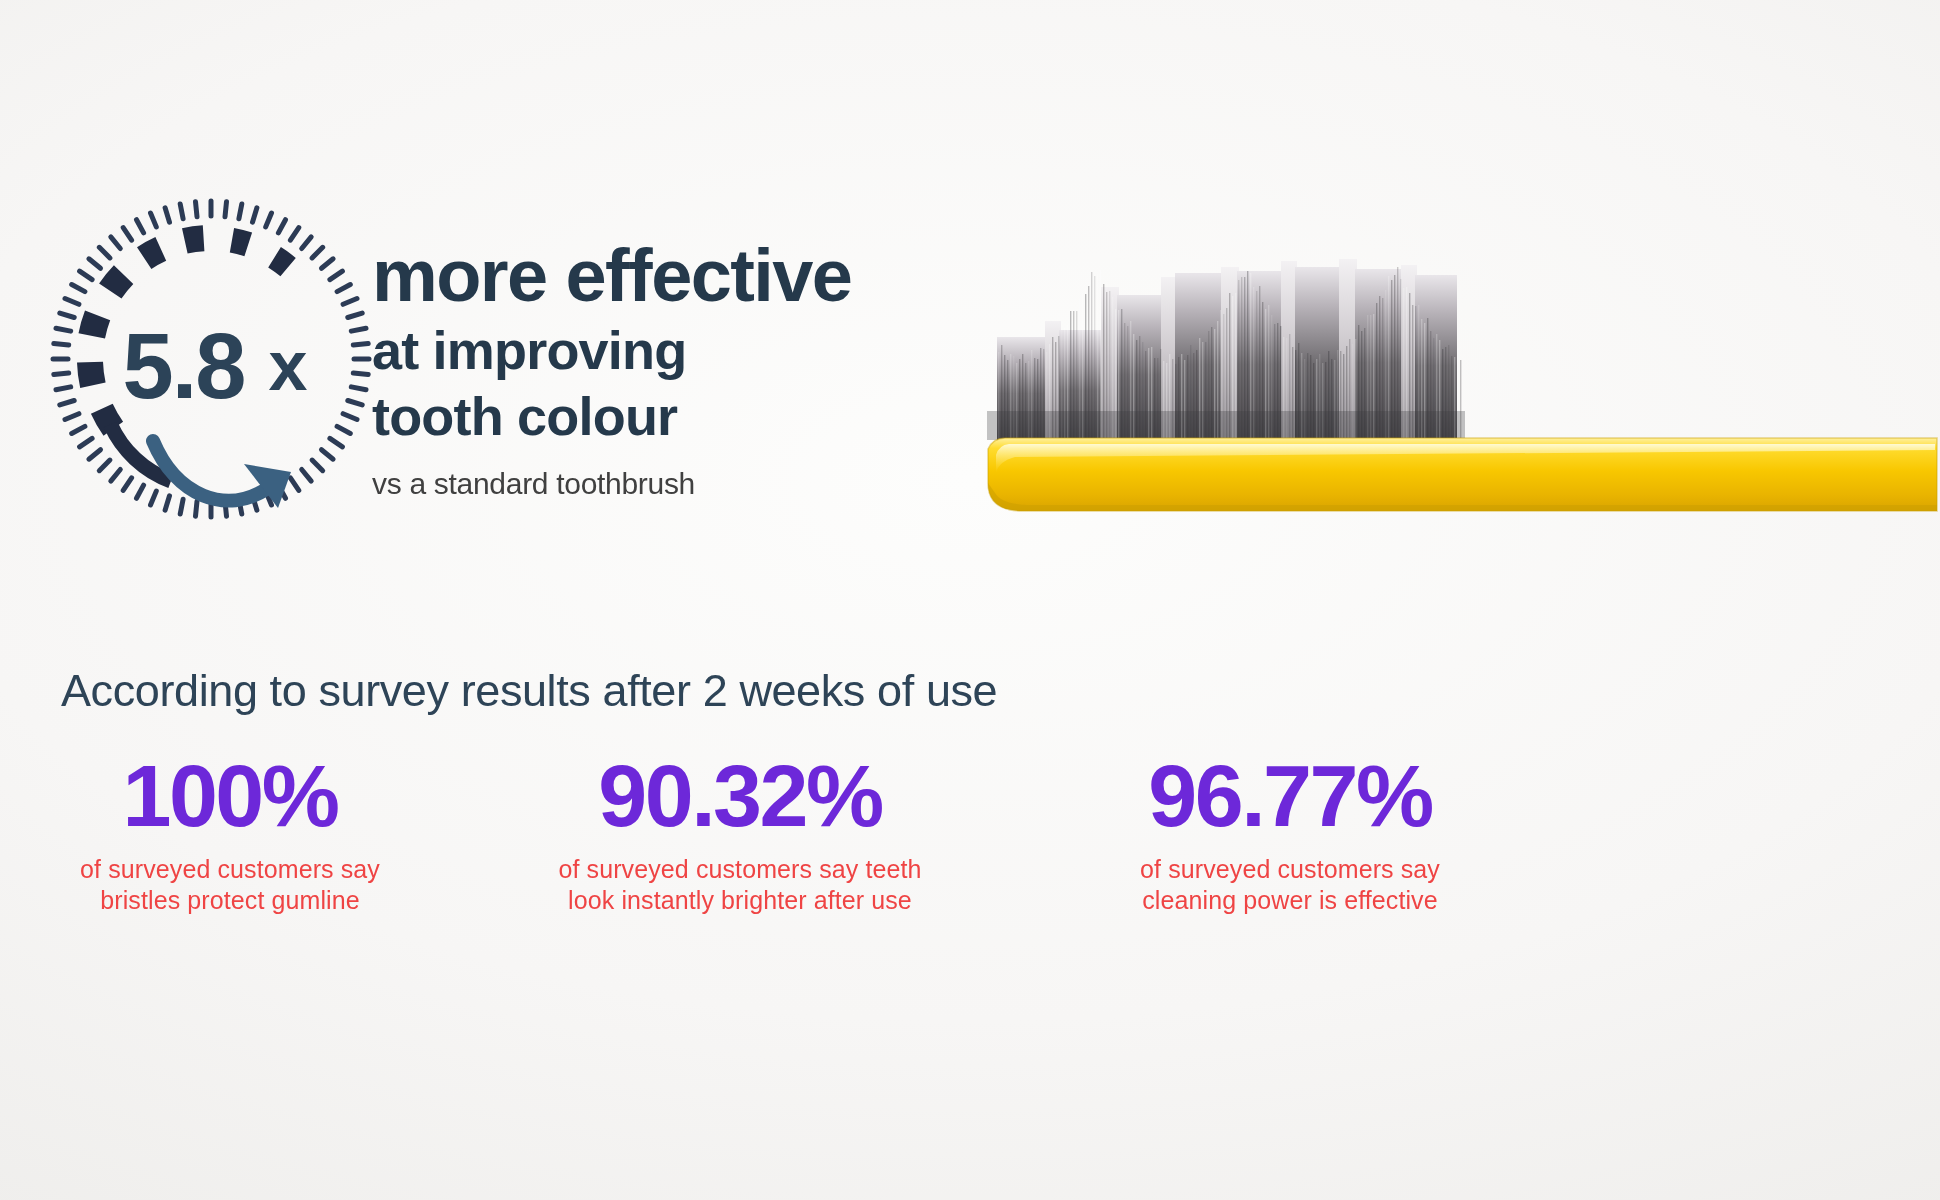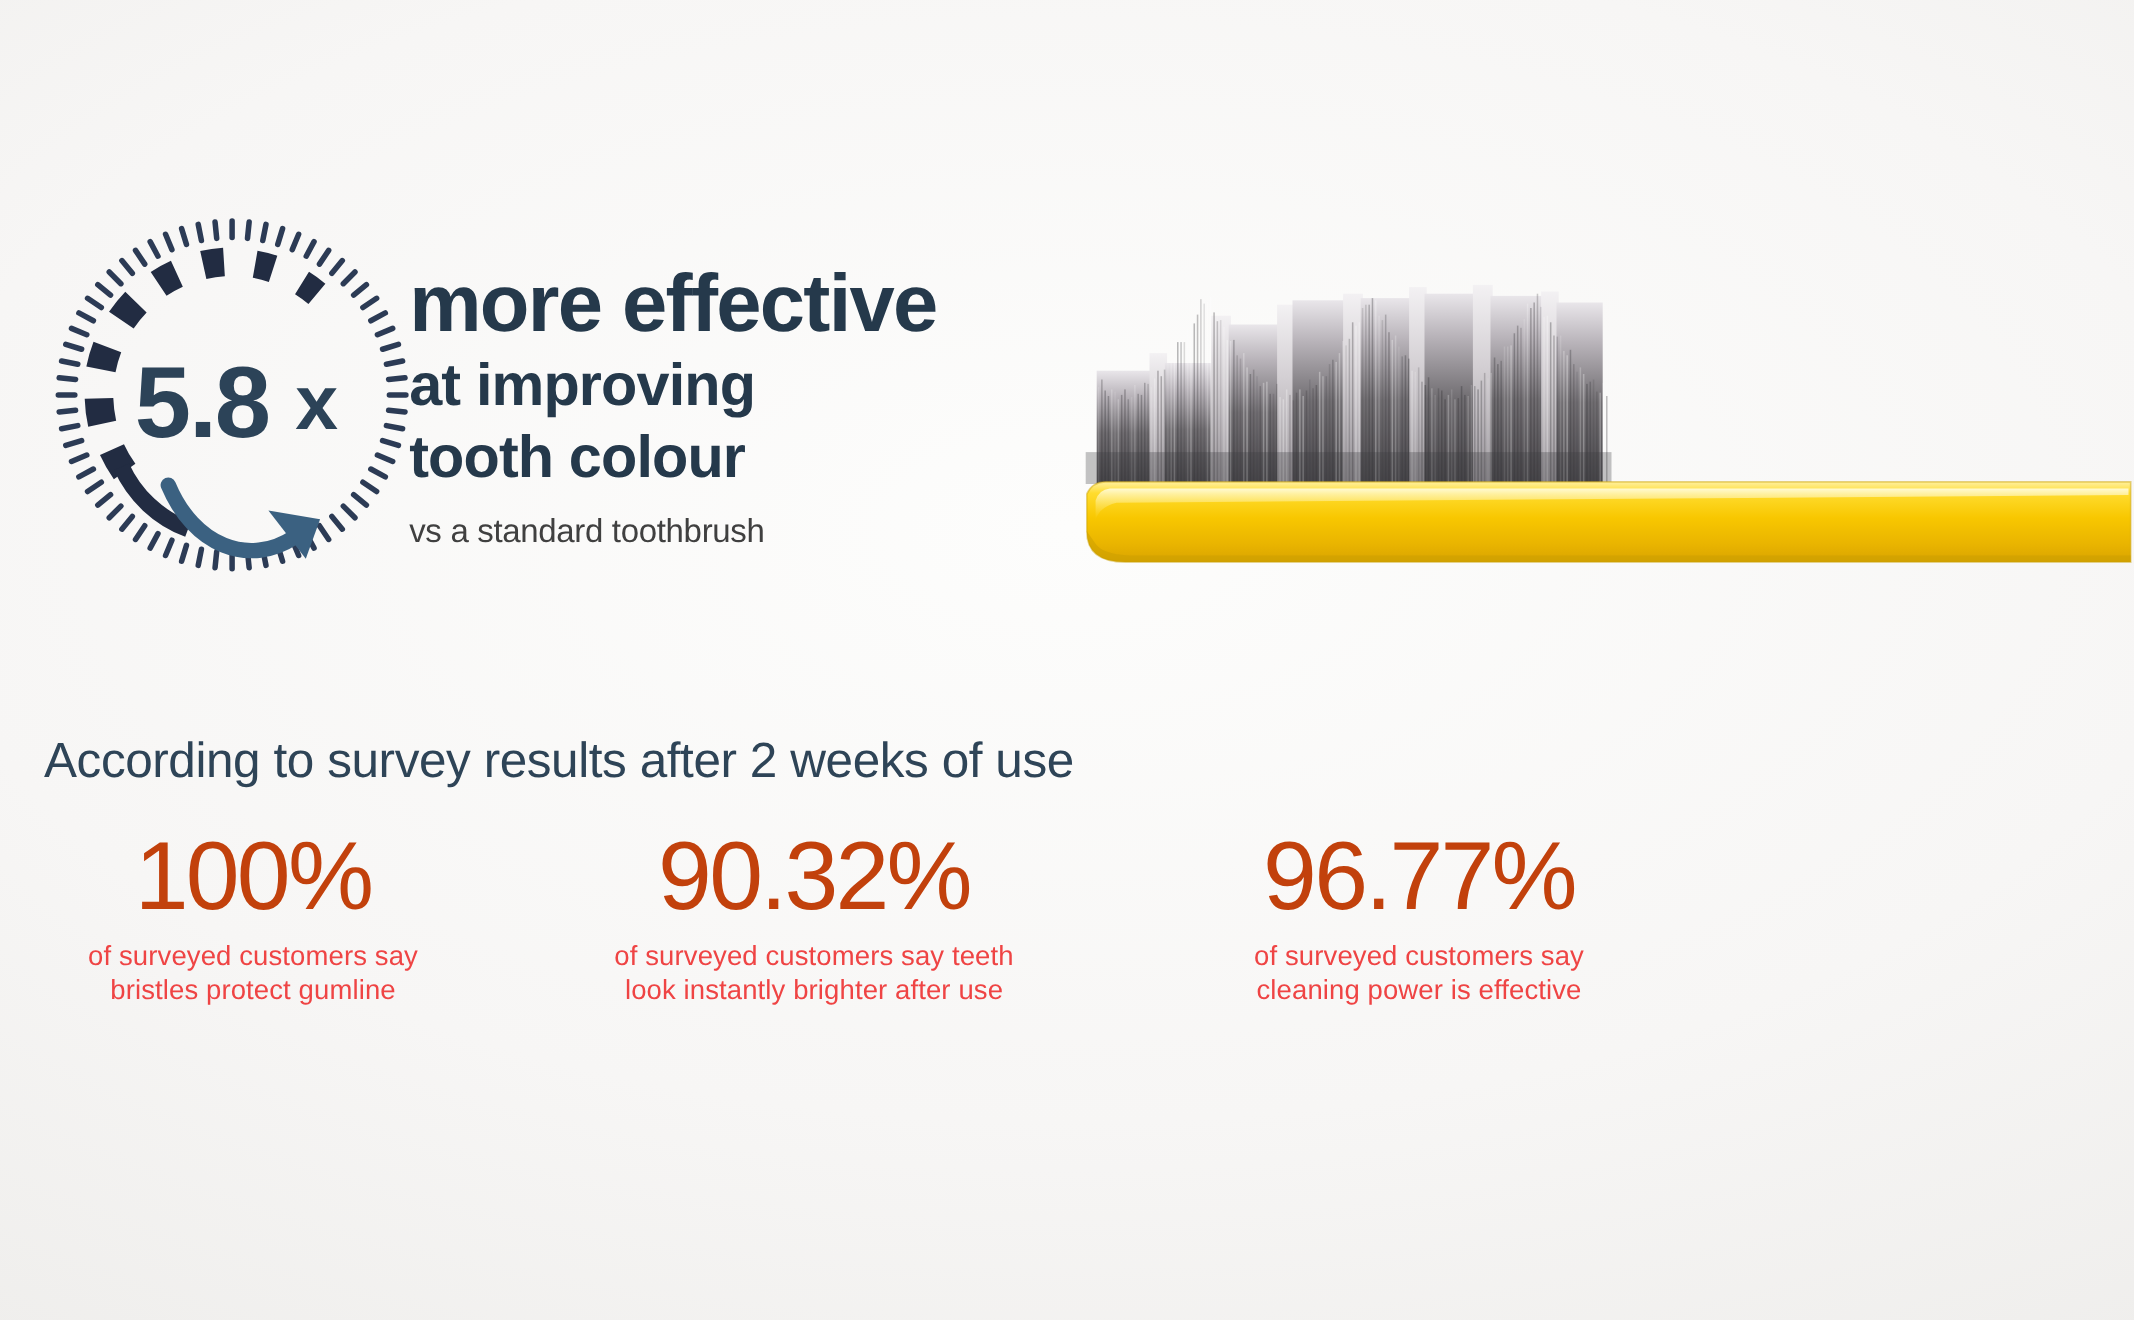--- a/index.html
+++ b/index.html
@@ -38,33 +38,33 @@
   .hl-sub{
     font-size:30px; font-weight:400; line-height:1.1;
     letter-spacing:-0.3px; color:#404040; margin-top:22px;
   }
 
   
   .brush{ position:absolute; left:975px; top:225px; width:965px; height:320px; }
 
   
   .survey-line{
-    position:absolute; left:40px; top:665px;
+    position:absolute; left:61px; top:665px;
     font-size:45px; font-weight:400; letter-spacing:-0.4px; color:#2e4457;
   }
 
   
   .stats{
     position:absolute; left:0; top:752px; width:1560px;
     display:flex; align-items:flex-start;
   }
   .stat{ flex:1; text-align:center; }
   .stat .num{
-    font-size:88px; font-weight:400; letter-spacing:-2.5px;
-    color:#c2410c; line-height:1.0;
+    font-size:88px; font-weight:700; letter-spacing:-2.5px;
+    color:#6d28d9; line-height:1.0;
   }
   .stat .cap{
     margin-top:14px; font-size:25px; font-weight:300;
     line-height:1.22; letter-spacing:0.1px; color:#ef4444;
   }
   .stat-1{ flex:0 0 460px; }
   .stat-2{ flex:0 0 560px; }
   .stat-3{ flex:0 0 540px; }
 </style>
 </head>

